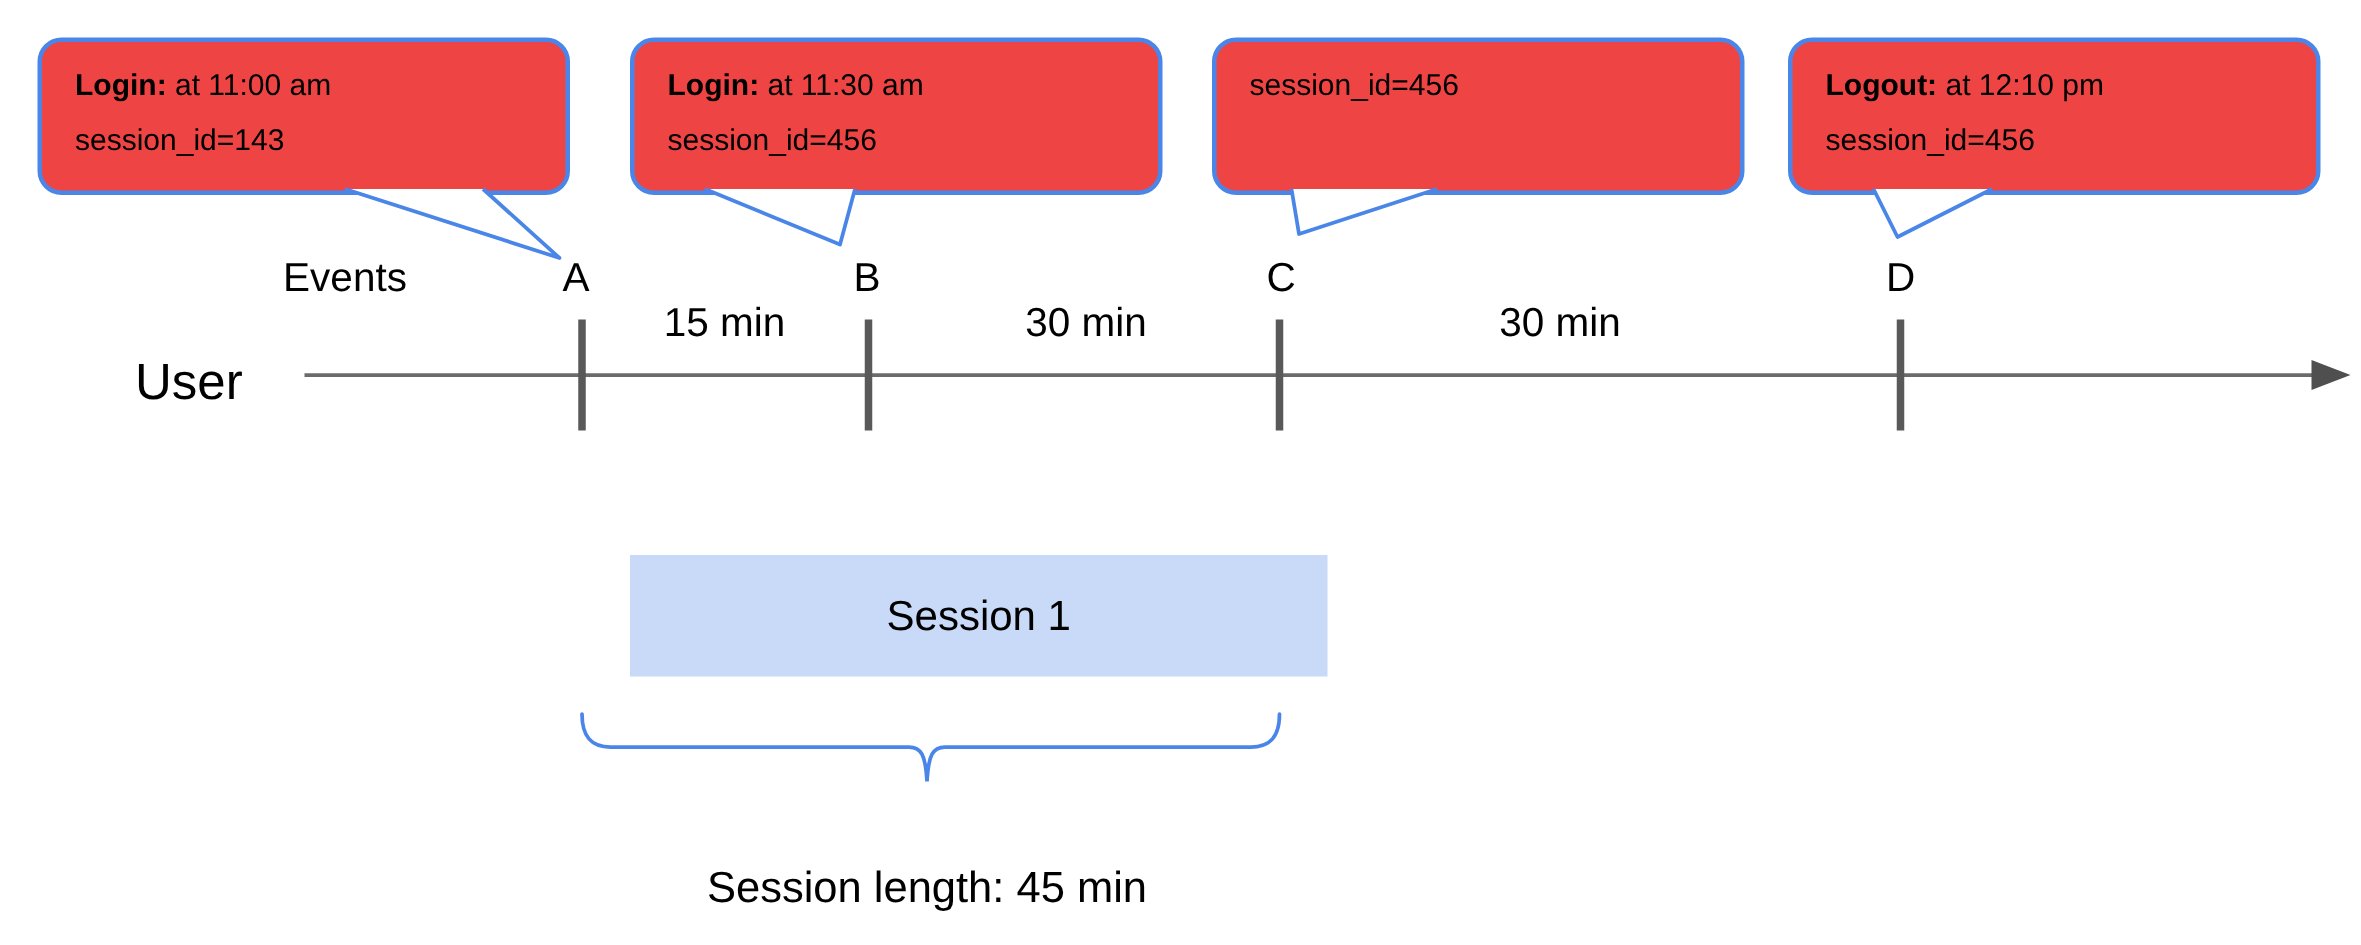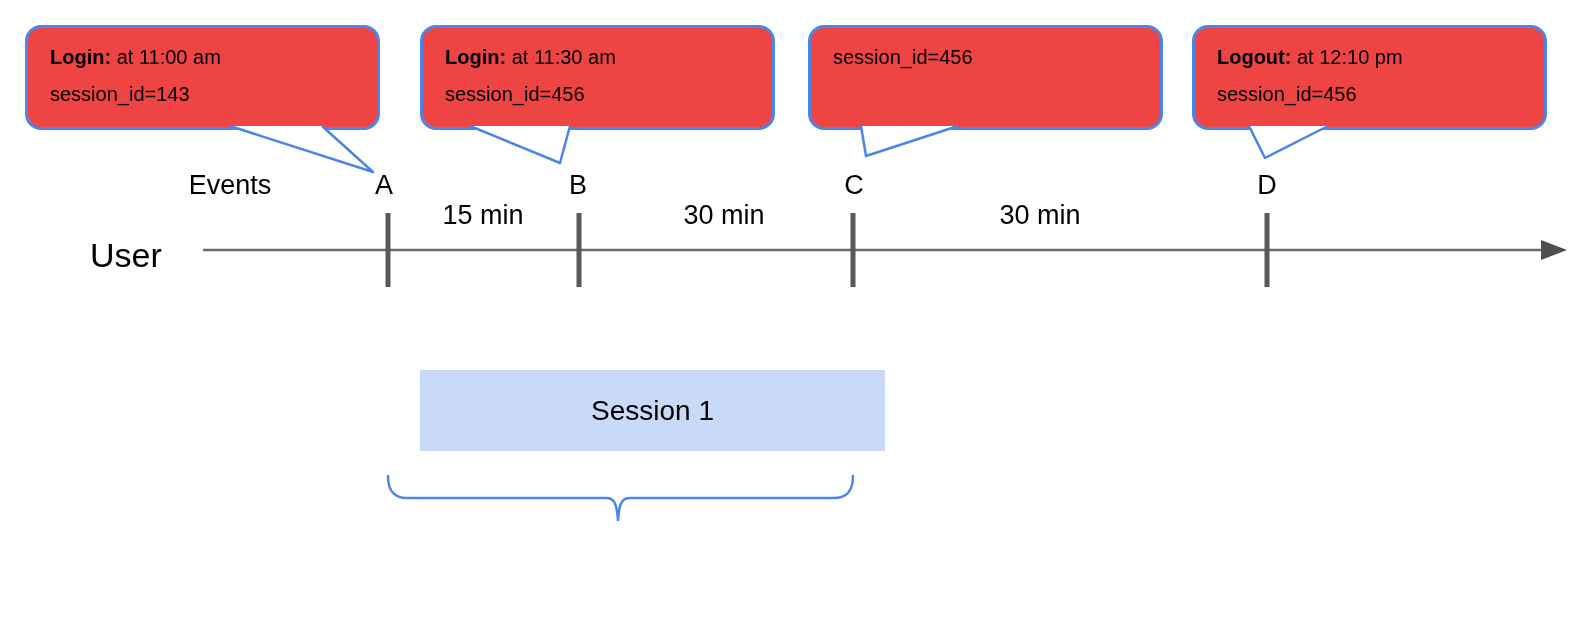--- a/index.html
+++ b/index.html
@@ -80,20 +80,21 @@
   <div class="label interval center" style="left:483px;">15 min</div>
   <div class="label interval center" style="left:724px;">30 min</div>
   <div class="label interval center" style="left:1040px;">30 min</div>
 
   <div class="label" id="user-label">User</div>
 
   <div id="session-box">
     <span>Session 1</span>
   </div>
 
+  <div class="label center" id="session-length">Session length: 45 min</div>
 
   <svg id="shapes" width="1574" height="630" viewBox="0 0 1574 630">
 
     <line x1="203" y1="250" x2="1545" y2="250" stroke="#6b6b6b" stroke-width="2.5"></line>
     <polygon points="1541,240 1541,260 1567,250" fill="#4f4f4f"></polygon>
 
     <line x1="388" y1="213" x2="388" y2="287" stroke="#595959" stroke-width="5"></line>
     <line x1="579" y1="213" x2="579" y2="287" stroke="#595959" stroke-width="5"></line>
     <line x1="853" y1="213" x2="853" y2="287" stroke="#595959" stroke-width="5"></line>
     <line x1="1267" y1="213" x2="1267" y2="287" stroke="#595959" stroke-width="5"></line>

